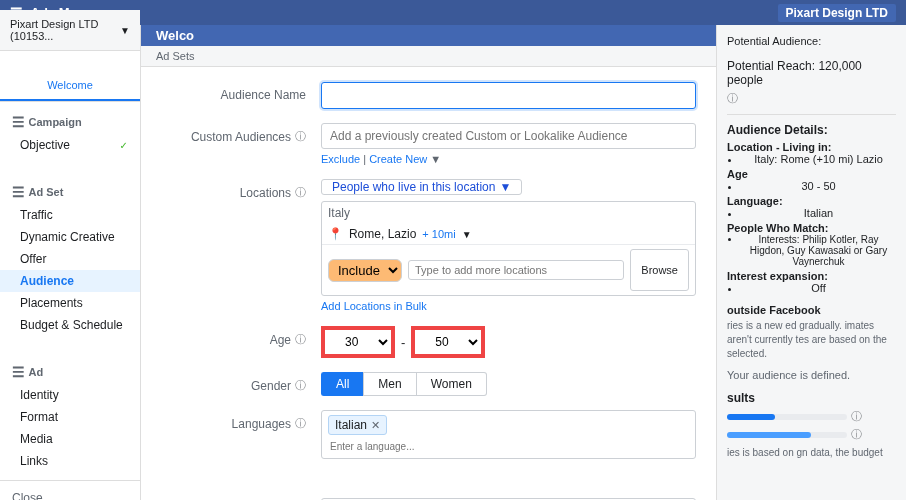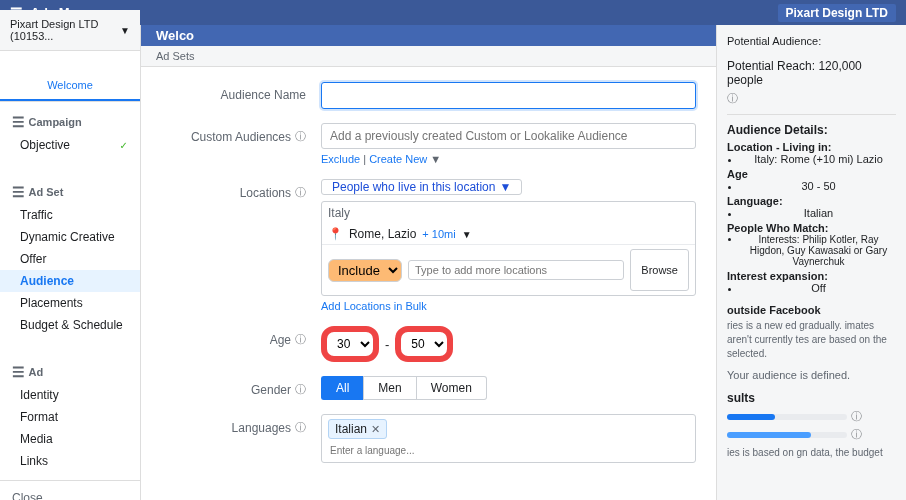--- a/index.html
+++ b/index.html
@@ -57,21 +57,21 @@
     .location-box-country { font-size: 12px; color: #606770; padding: 4px 6px; }
     .location-item { display: flex; align-items: center; gap: 6px; padding: 3px 6px; font-size: 12px; }
     .location-pin { color: #1877f2; font-size: 12px; }
     .location-add-row { display: flex; align-items: center; gap: 6px; padding: 4px 6px; border-top: 1px solid #e9ebee; }
     .include-select { padding: 2px 5px; border: 1px solid #ccd0d5; border-radius: 6px; font-size: 13px; background: #fdba74; cursor: pointer; }
     .location-type-input { flex: 1; padding: 3px 6px; border: 1px solid #ccd0d5; border-radius: 3px; font-size: 11px; color: #8a8d91; }
     .browse-btn { padding: 14px 10px; background: #fff; border: 1px solid #ccd0d5; border-radius: 3px; font-size: 11px; cursor: pointer; color: #1c1e21; }
     .add-bulk-link { font-size: 11px; color: #1877f2; margin-top: 4px; cursor: pointer; }
 
     .age-row { display: flex; align-items: center; gap: 6px; }
-    .age-select { padding: 4px 6px; border: 6px solid #ef4444; border-radius: 13px; font-size: 12px; background: #fff; cursor: pointer; }
+    .age-select { padding: 4px 16px; border: 4px solid #ef4444; border-radius: 0; font-size: 12px; background: #fff; cursor: pointer; }
 
     .gender-btns { display: flex; gap: 0; }
     .gender-btn { padding: 4px 14px; border: 1px solid #ccd0d5; background: #fff; font-size: 12px; cursor: pointer; color: #1c1e21; }
     .gender-btn:first-child { border-radius: 3px 0 0 3px; border-right: none; }
     .gender-btn:last-child { border-radius: 0 3px 3px 0; border-left: none; }
     .gender-btn.active { background: #1877f2; color: white; border-color: #1877f2; }
 
     .language-box { border: 1px solid #ccd0d5; border-radius: 3px; padding: 4px 6px; }
     .language-tag { display: inline-flex; align-items: center; gap: 4px; background: #e7f3ff; border: 1px solid #b3d4f5; border-radius: 3px; padding: 2px 6px; font-size: 12px; margin-bottom: 3px; }
     .language-tag .remove { color: #606770; cursor: pointer; font-size: 11px; }

